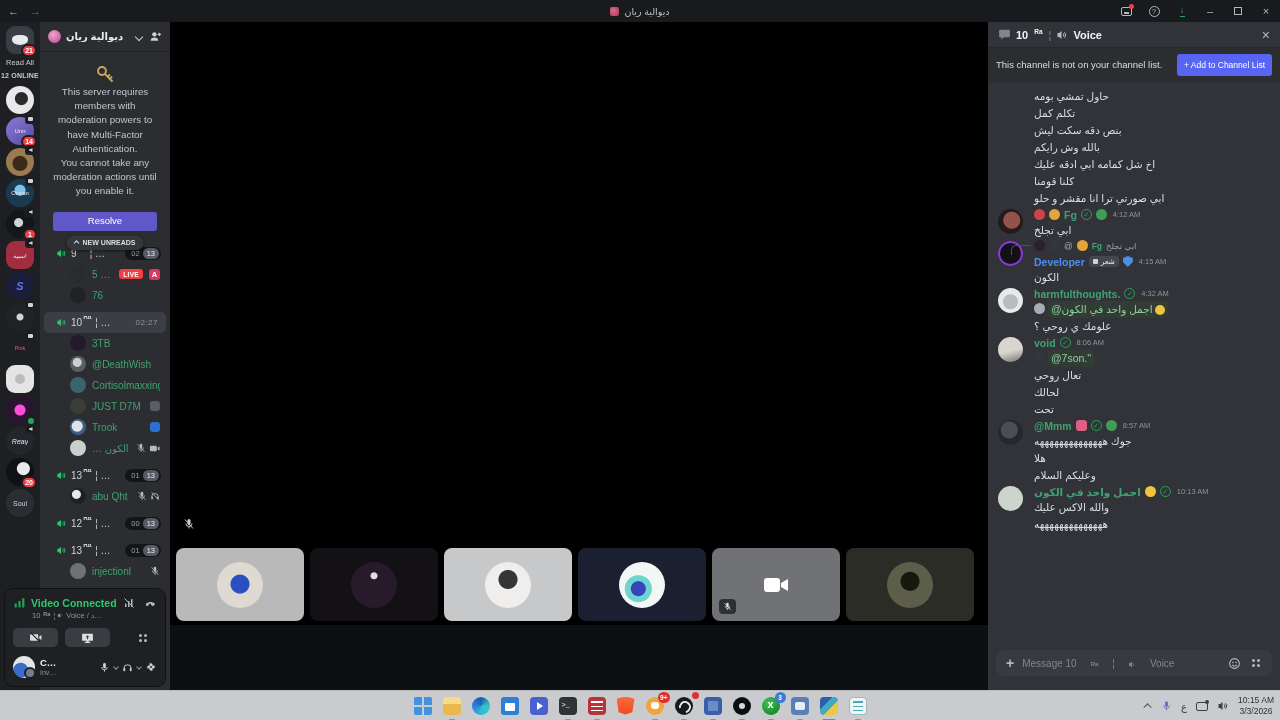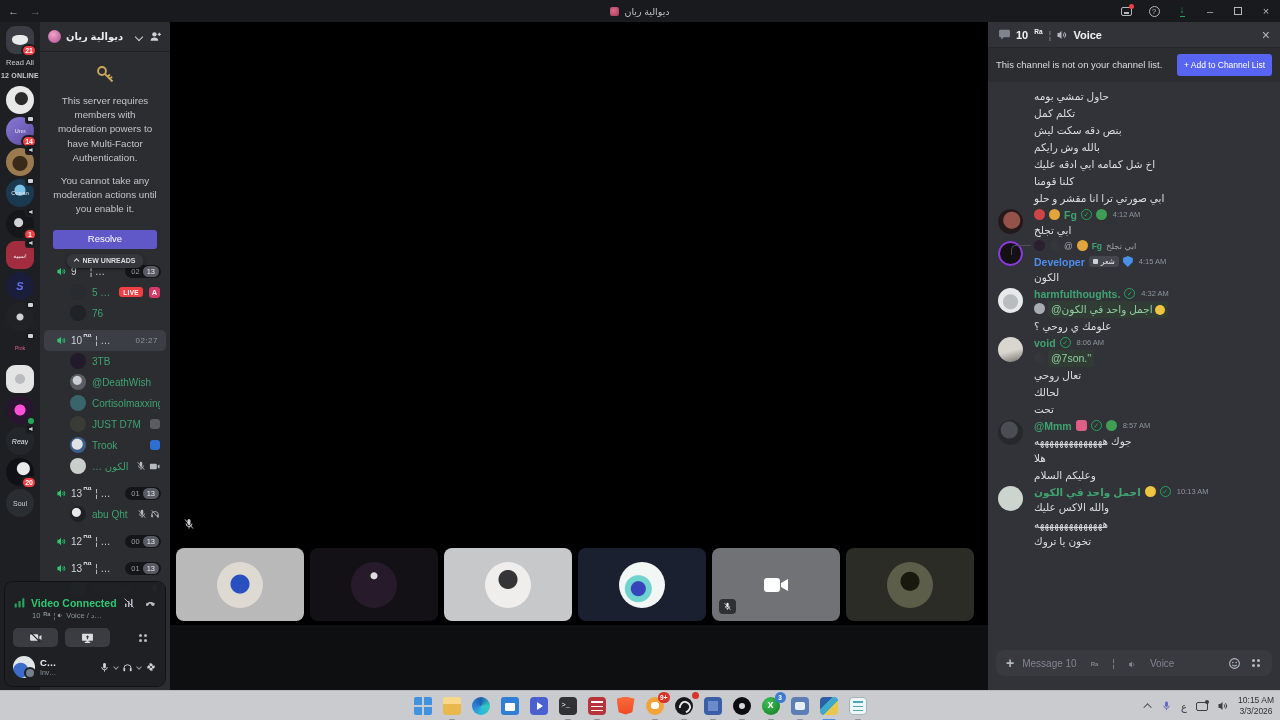--- a/index.html
+++ b/index.html
@@ -57,21 +57,21 @@
 .bg-soul{background:#2a2d31}
 .bg-soul .slabel{font-size:7px;color:#cfd2d6}
 
 
 .sidebar{width:130px;background:#2b2d31;position:relative;display:flex;flex-direction:column}
 .sb-head{height:30px;border-bottom:1px solid #1f2124;display:flex;align-items:center;padding:0 8px;gap:5px;flex:none}
 .role-dot{width:13px;height:13px;border-radius:50%;background:radial-gradient(circle at 40% 35%,#f0a6c8,#b04a92);flex:none}
 .sb-name{font-size:10px;font-weight:bold;color:#e8eaed;white-space:nowrap;overflow:hidden;flex:1}
 .chev-down{width:6px;height:6px;border-right:1.5px solid #cfd3d8;border-bottom:1.5px solid #cfd3d8;transform:rotate(45deg);margin:0 2px;flex:none}
 .mfa{padding:12px 10px 0;text-align:center;color:#c2c7cd;font-size:9.8px;line-height:1.45;flex:none}
-.mfa p{margin-top:9px}
+.mfa p{margin-top:0}
 .resolve{margin:13px auto 0;width:104px;height:19px;background:#6058c8;border-radius:3px;color:#fff;font-size:9.5px;display:flex;align-items:center;justify-content:center}
 .ch-list{position:relative;flex:1;padding-top:12px;overflow:hidden}
 .unreads{position:absolute;top:5px;left:50%;transform:translateX(-50%);background:#35373d;border-radius:8px;height:14px;padding:0 8px;display:flex;align-items:center;gap:4px;font-size:7px;font-weight:bold;color:#dbdee1;z-index:3;box-shadow:0 1px 3px rgba(0,0,0,.5);white-space:nowrap}
 .chev-up{width:4px;height:4px;border-left:1.3px solid #dbdee1;border-top:1.3px solid #dbdee1;transform:rotate(45deg)}
 .vrow{height:21px;display:flex;align-items:center;padding:0 5px 0 12px;gap:4px;color:#cfd3d8;font-size:10px;font-weight:500;margin:0 4px;border-radius:5px}
 .vrow.gap{margin-top:6px}
 .vrow.sel{background:#3c3e45}
 .vname{flex:1;white-space:nowrap;overflow:hidden}
 sup.tag{font-size:6.5px;position:relative;top:-3px;margin:0 1px;font-weight:bold}
 .cpill{background:rgba(17,18,20,.85);border-radius:8px;height:13px;display:flex;align-items:center;padding:0 2px 0 6px;font-size:7.5px;color:#9aa0a6;gap:3px;flex:none}
@@ -80,21 +80,21 @@
 .mrow{height:21px;display:flex;align-items:center;gap:6px;padding-left:30px;padding-right:10px;color:#3fa370;font-size:10px}
 .mav{width:16px;height:16px;border-radius:50%;flex:none}
 .mname{flex:1;white-space:nowrap;overflow:hidden}
 .m-ic{color:#b5bac1;display:flex;gap:3px;align-items:center}
 .live{background:#f23f43;color:#fff;font-size:6.5px;font-weight:bold;border-radius:3px;padding:1.5px 4px;letter-spacing:.3px}
 .act-a{width:11px;height:11px;border-radius:3px;background:#d63964;color:#fff;font-size:7.5px;font-weight:bold;display:flex;align-items:center;justify-content:center}
 .mini-app{width:10px;height:10px;border-radius:3px;background:#5a5d63}
 .mini-app.blue{background:#2e6fd4}
 
 
-.dock{position:absolute;left:5px;bottom:4px;width:160px;background:rgba(30,32,35,.97);border-radius:8px;padding:14px 8px 8px;z-index:6;box-shadow:0 0 0 1px #101113}
+.dock{position:absolute;left:5px;bottom:4px;width:160px;background:rgba(30,32,35,.97);border-radius:8px;padding:7px 8px 8px;z-index:6;box-shadow:0 0 0 1px #101113}
 .d-r1{display:flex;align-items:center;gap:5px}
 .d-status{color:#2dc770;font-size:10.5px;font-weight:bold;flex:1;white-space:nowrap;overflow:hidden}
 .d-ics{display:flex;gap:9px;color:#b5bac1;align-items:center}
 .d-sub{margin:2px 0 0 19px;font-size:7.5px;color:#8e959d;display:flex;align-items:center;gap:2px;white-space:nowrap;overflow:hidden}
 .d-sub sup.tag{font-size:5.5px;top:-2px}
 .d-btns{display:flex;align-items:center;gap:7px;margin-top:8px}
 .d-btn{width:45px;height:19px;background:#3a3c42;border-radius:5px;display:flex;align-items:center;justify-content:center;color:#dbdee1}
 .d-dots{margin-left:auto;margin-right:8px;color:#b5bac1}
 .d-user{display:flex;align-items:center;margin-top:9px;gap:5px}
 .d-av{width:22px;height:22px;border-radius:50%;background:radial-gradient(circle at 35% 65%,#3b6ccc 0 7px,#e2e6e9 8px);position:relative;flex:none}
@@ -677,21 +677,20 @@
       <div class="grp">
         <span class="gav" style="background:#ccd4ce"></span>
         <div class="ghead">
           <span class="gname">اجمل واحد في الكون</span>
           <span class="emj" style="background:#edc53f"></span>
           <span class="vcheck">✓</span>
           <span class="gtime">10:13 AM</span>
         </div>
         <div class="gline">والله الاكس عليك</div>
         <div class="gline">ههههههههههههههه</div>
-        <div class="gline">تخون يا تروك</div>
       </div>
     </div>
 
     <div class="c-input">
       <span class="plus">+</span>
       <span class="ph">
         <span>Message 10</span>
           <sup class="tag">Ra</sup>
         <span>¦</span>
         <svg width="9" height="9" viewBox="0 0 24 24" fill="#82858f">

